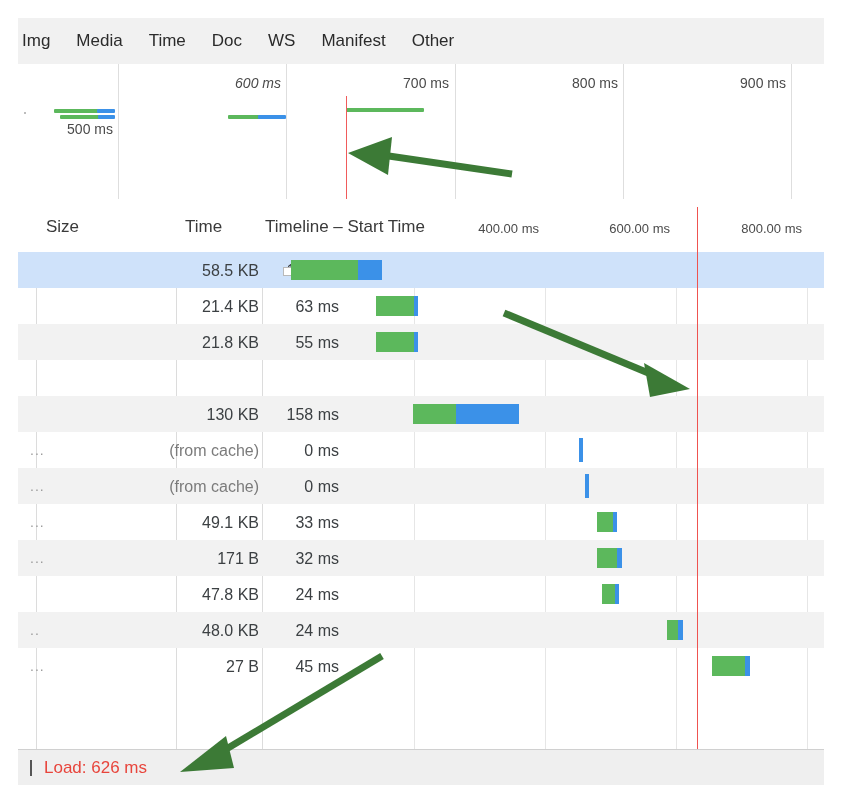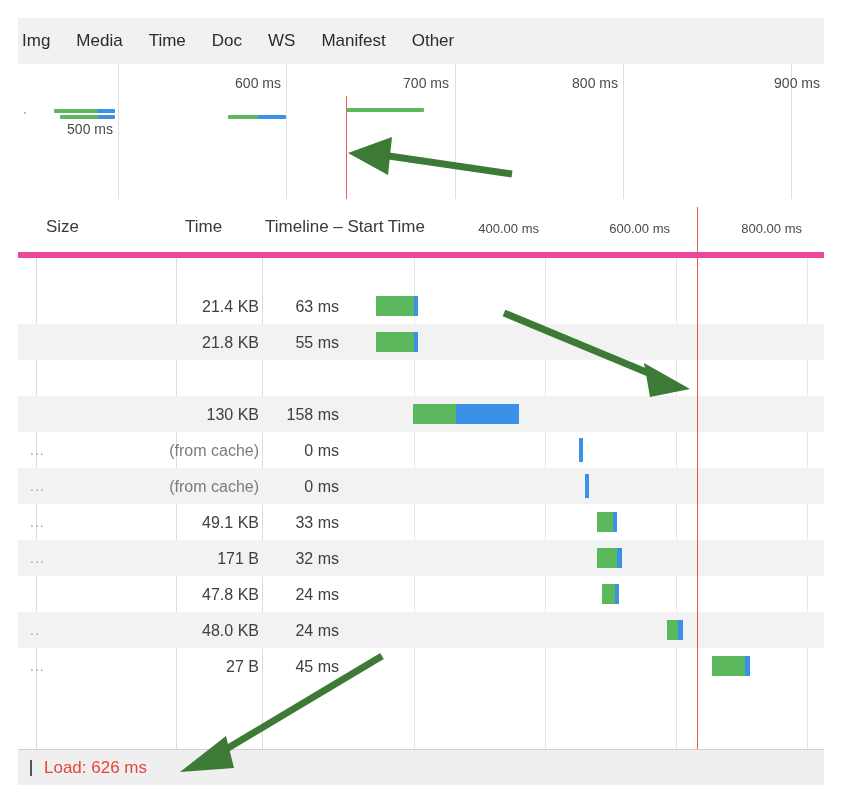--- a/index.html
+++ b/index.html
@@ -40,21 +40,21 @@
   #overview .ovdot{position:absolute;width:2px;height:2px;background:#bdbdbd;}
 
   
   #table{
     left:18px;top:199px;width:806px;height:550px;
     background:#ffffff;border-bottom:1px solid #c9c9c9;
     overflow:hidden;
   }
   #thead{
     position:absolute;left:0;top:0;width:100%;height:53px;
-    background:#ffffff;border-bottom:6px solid #ec4899;
+    background:#ffffff;border-bottom:1px solid #ec4899;
   }
   .th{
     position:absolute;top:18px;font-size:17px;color:#3a3a3a;white-space:nowrap;
   }
   .th-tick{
     position:absolute;top:22px;font-size:13px;color:#4a4a4a;
     transform:translateX(-100%);white-space:nowrap;
   }
   .gridline{position:absolute;top:8px;bottom:0;width:1px;background:#e6e6e6;}
 
@@ -118,24 +118,24 @@
 
 <div class="abs" id="overview">
 
   <div class="ovgrid" style="left:100px;"></div>
   <div class="ovgrid" style="left:268px;"></div>
   <div class="ovgrid" style="left:437px;"></div>
   <div class="ovgrid" style="left:605px;"></div>
   <div class="ovgrid" style="left:773px;"></div>
 
   <span class="ovlabel" style="left:95px;margin-top:46px;">500 ms</span>
-  <span class="ovlabel" style="left:263px;">600 ms</span>
+  <span class="ovlabel" style="left:263px;font-style:italic;">600 ms</span>
   <span class="ovlabel" style="left:431px;">700 ms</span>
   <span class="ovlabel" style="left:600px;">800 ms</span>
-  <span class="ovlabel" style="left:768px;margin-left:34px;">900 ms</span>
+  <span class="ovlabel" style="left:768px;">900 ms</span>
 
   <div class="ovdot" style="left:6px;top:48px;"></div>
 
   <div class="ovbar" style="left:36px;top:45px;width:58px;background:#5cb85c;"></div>
   <div class="ovbar" style="left:79px;top:45px;width:18px;background:#3b91e8;"></div>
   <div class="ovbar" style="left:42px;top:51px;width:52px;background:#5cb85c;"></div>
   <div class="ovbar" style="left:80px;top:51px;width:17px;background:#3b91e8;"></div>
 
   <div class="ovbar" style="left:210px;top:51px;width:32px;background:#5cb85c;"></div>
   <div class="ovbar" style="left:240px;top:51px;width:28px;background:#3b91e8;"></div>
@@ -159,20 +159,30 @@
   <div id="thead">
     <span class="th" style="left:28px;">Size</span>
     <span class="th" style="left:167px;">Time</span>
     <span class="th" style="left:247px;">Timeline – Start Time</span>
 
     <span class="th-tick" style="left:521px;">400.00 ms</span>
     <span class="th-tick" style="left:652px;text-align:center;">600.00 ms</span>
     <span class="th-tick" style="left:784px;">800.00 ms</span>
   </div>
 
+  <div class="row sel" style="top:53px;">
+    <span class="ellip"></span>
+    <span class="cell-size">58.5 KB</span>
+    <span class="cell-time">131 ms</span>
+    <div class="connector" style="left:265px;"></div>
+    <div class="bar" style="left:273px;width:91px;">
+      <div class="g" style="width:67px;"></div>
+      <div class="b" style="width:24px;"></div>
+    </div>
+  </div>
 
   <div class="row" style="top:89px;">
     <span class="ellip"></span>
     <span class="cell-size">21.4 KB</span>
     <span class="cell-time">63 ms</span>
     <div class="bar" style="left:358px;width:42px;">
       <div class="g" style="width:38px;"></div>
       <div class="b" style="width:4px;"></div>
     </div>
   </div>

